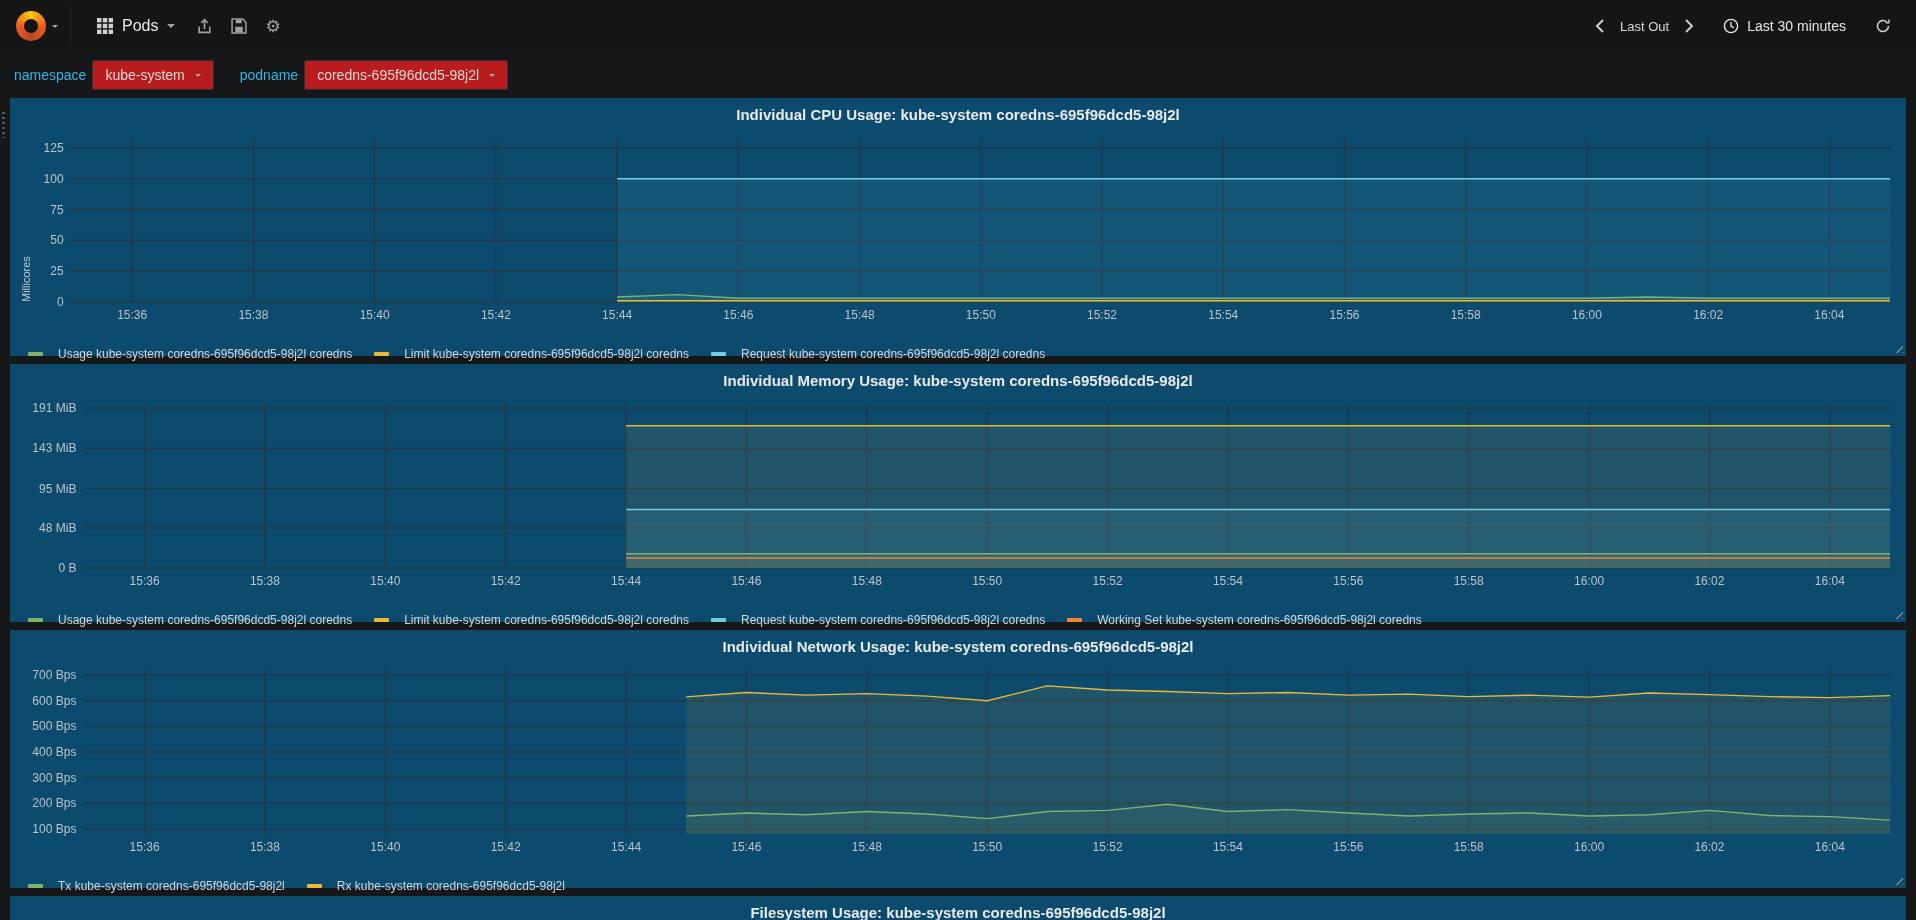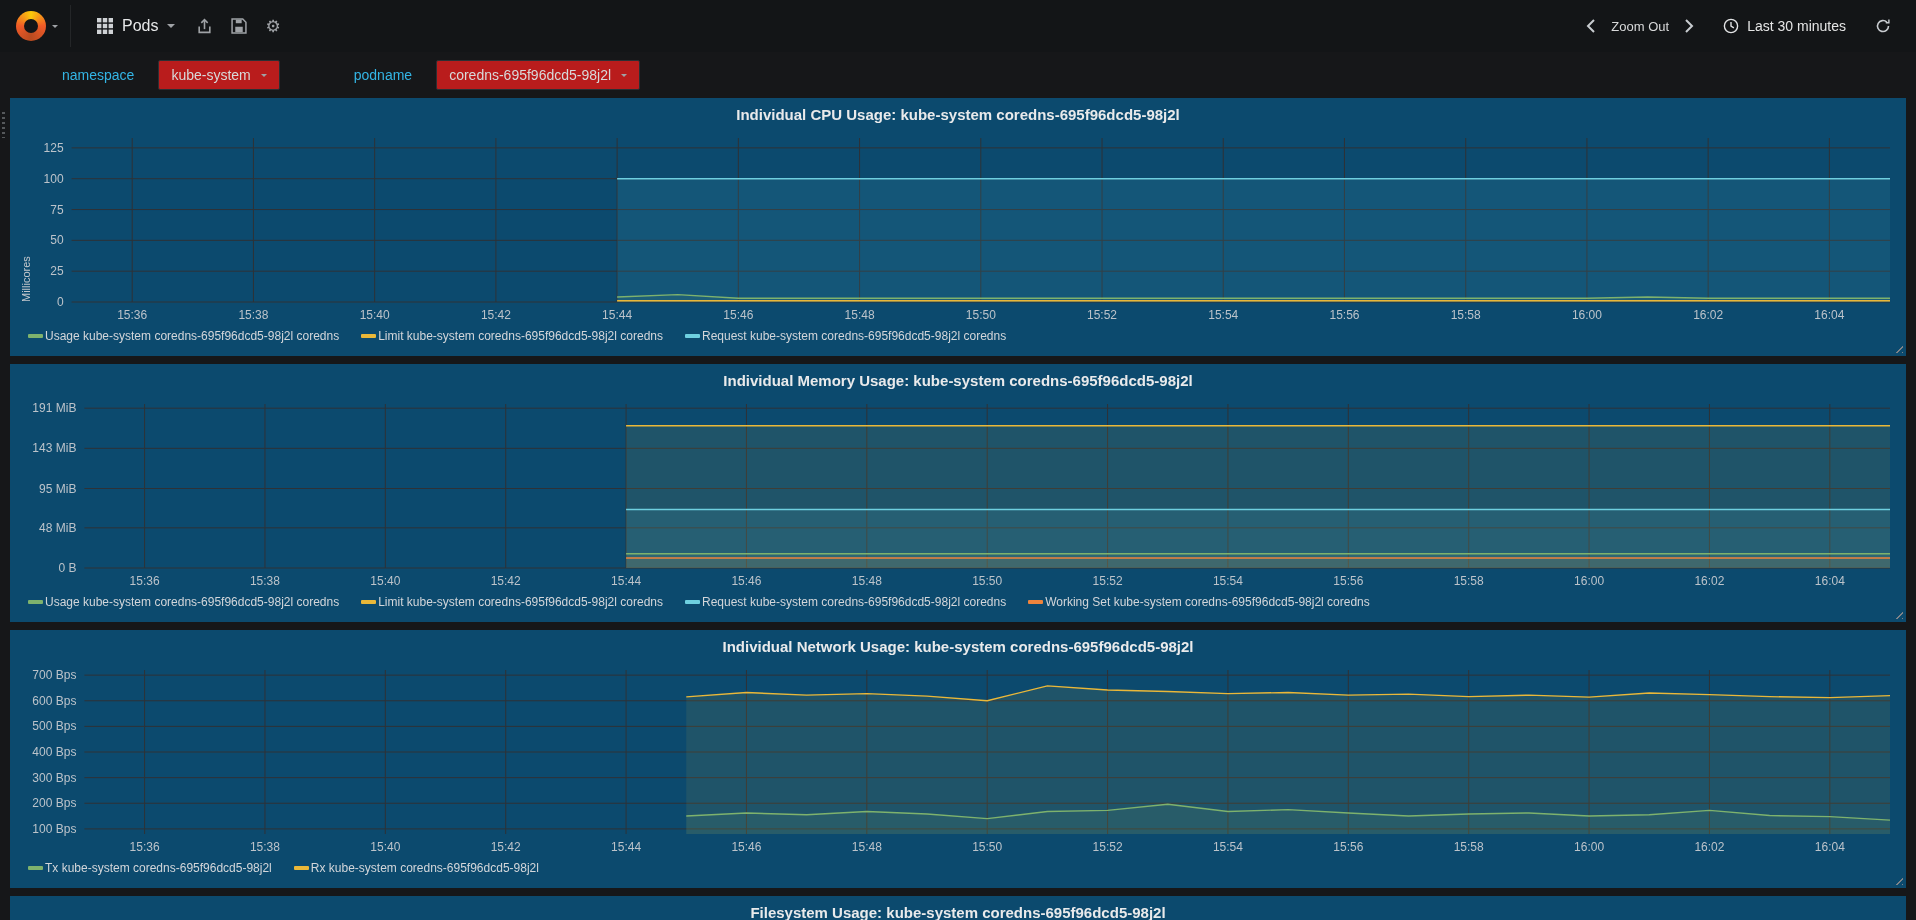--- a/index.html
+++ b/index.html
@@ -25,36 +25,36 @@
   .caret { width:0; height:0; border-left:4px solid transparent; border-right:4px solid transparent; border-top:4px solid #9fa2a6; display:inline-block; }
   .caret.sm { border-left-width:3px; border-right-width:3px; border-top-width:3px; }
   .dash-picker { display:flex; align-items:center; gap:9px; margin-left:14px; padding:8px 12px; cursor:pointer; font-size:16px; color:#e7e8e9; }
   .icon-btn { background:none; border:none; padding:8px 9px; cursor:pointer; display:flex; align-items:center; color:#9fa2a6; font-size:17px; line-height:1; }
   .icon-btn svg { display:block; }
   .nav-text-btn { background:none; border:none; color:#d8d9da; font-size:13px; font-family:"Liberation Sans",sans-serif; padding:6px 6px; cursor:pointer; }
   .time-btn { background:none; border:none; display:flex; align-items:center; gap:8px; color:#e5e5e5; font-size:14px; font-family:"Liberation Sans",sans-serif; padding:6px 10px; cursor:pointer; }
   .nav-right .gap { width:10px; }
   
   .submenu { height:46px; display:flex; align-items:center; padding:0 14px; gap:26px; }
-  .var-group { display:flex; align-items:center; gap:24px; font-size:14px;margin-left:48px; }
+  .var-group { display:flex; align-items:center; gap:6px; font-size:14px; }
   .var-label { color:#33b5e5; cursor:pointer; }
   .var-value { background:#b91c1c; border:1px solid #2c2f33; border-radius:2px; padding:6px 12px; display:flex; align-items:center; gap:10px; color:#d8d9da; cursor:pointer; font-size:14px; }
   
   .dash { padding:0 10px; position:relative; }
   .row-handle { position:absolute; left:2px; top:14px; width:3px; height:26px;
     background:repeating-linear-gradient(#55585b 0 2px, transparent 2px 5px); }
   .panel { background:#0c4a6e; height:258px; margin-bottom:8px; position:relative; }
   .panel-title { text-align:center; font-size:15px; font-weight:bold; color:#e9eaeb; padding-top:8px; height:32px; cursor:pointer; }
   .chart-wrap { position:relative; margin:0 6px; }
   .chart-svg { display:block; width:100%; height:196px; cursor:crosshair; }
   .y-title { position:absolute; left:4px; top:0; bottom:24px; display:flex; align-items:center;
     writing-mode:vertical-lr; transform:rotate(180deg); font-size:11px; color:#c3c7cc; }
   svg text.tick { fill:#bcc3ca; font-size:12px; font-family:"Liberation Sans",sans-serif; }
   .legend { display:flex; gap:22px; padding:3px 0 0 18px; align-items:center; font-size:12px; color:#d3d6da; flex-wrap:wrap; }
-  .legend-item { display:flex; align-items:center; gap:2px; cursor:pointer; }
+  .legend-item { display:flex; align-items:center; gap:15px; cursor:pointer;margin-top:18px; }
   .legend-swatch { width:15px; height:4px; border-radius:1px; display:inline-block; }
   .resize-handle { position:absolute; right:3px; bottom:3px; width:11px; height:11px;
     clip-path:polygon(100% 0,100% 100%,0 100%);
     background:repeating-linear-gradient(-45deg,#808489 0 1px,transparent 1px 4px); }
 </style>
 </head>
 <body>
 
 <div class="navbar">
   <div class="nav-left">
@@ -96,21 +96,21 @@
     <button class="icon-btn">
       <span>⚙</span>
     </button>
   </div>
   <div class="nav-right">
     <button class="icon-btn">
       <svg width="10" height="14" viewBox="0 0 10 14" fill="none" stroke="#c8ccd0" stroke-width="2">
         <polyline points="8,1 2,7 8,13"></polyline>
       </svg>
     </button>
-    <button class="nav-text-btn">Zoom Out</button>
+    <button class="nav-text-btn">Last Out</button>
     <button class="icon-btn">
       <svg width="10" height="14" viewBox="0 0 10 14" fill="none" stroke="#c8ccd0" stroke-width="2">
         <polyline points="2,1 8,7 2,13"></polyline>
       </svg>
     </button>
     <span class="gap"></span>
     <button class="time-btn">
       <svg width="16" height="16" viewBox="0 0 15 15" fill="none" stroke="#e3e4e6" stroke-width="1.3">
         <circle cx="7.5" cy="7.5" r="6.2"></circle>
           <path d="M7.5 3.8v3.9l2.7 1.5"></path>

